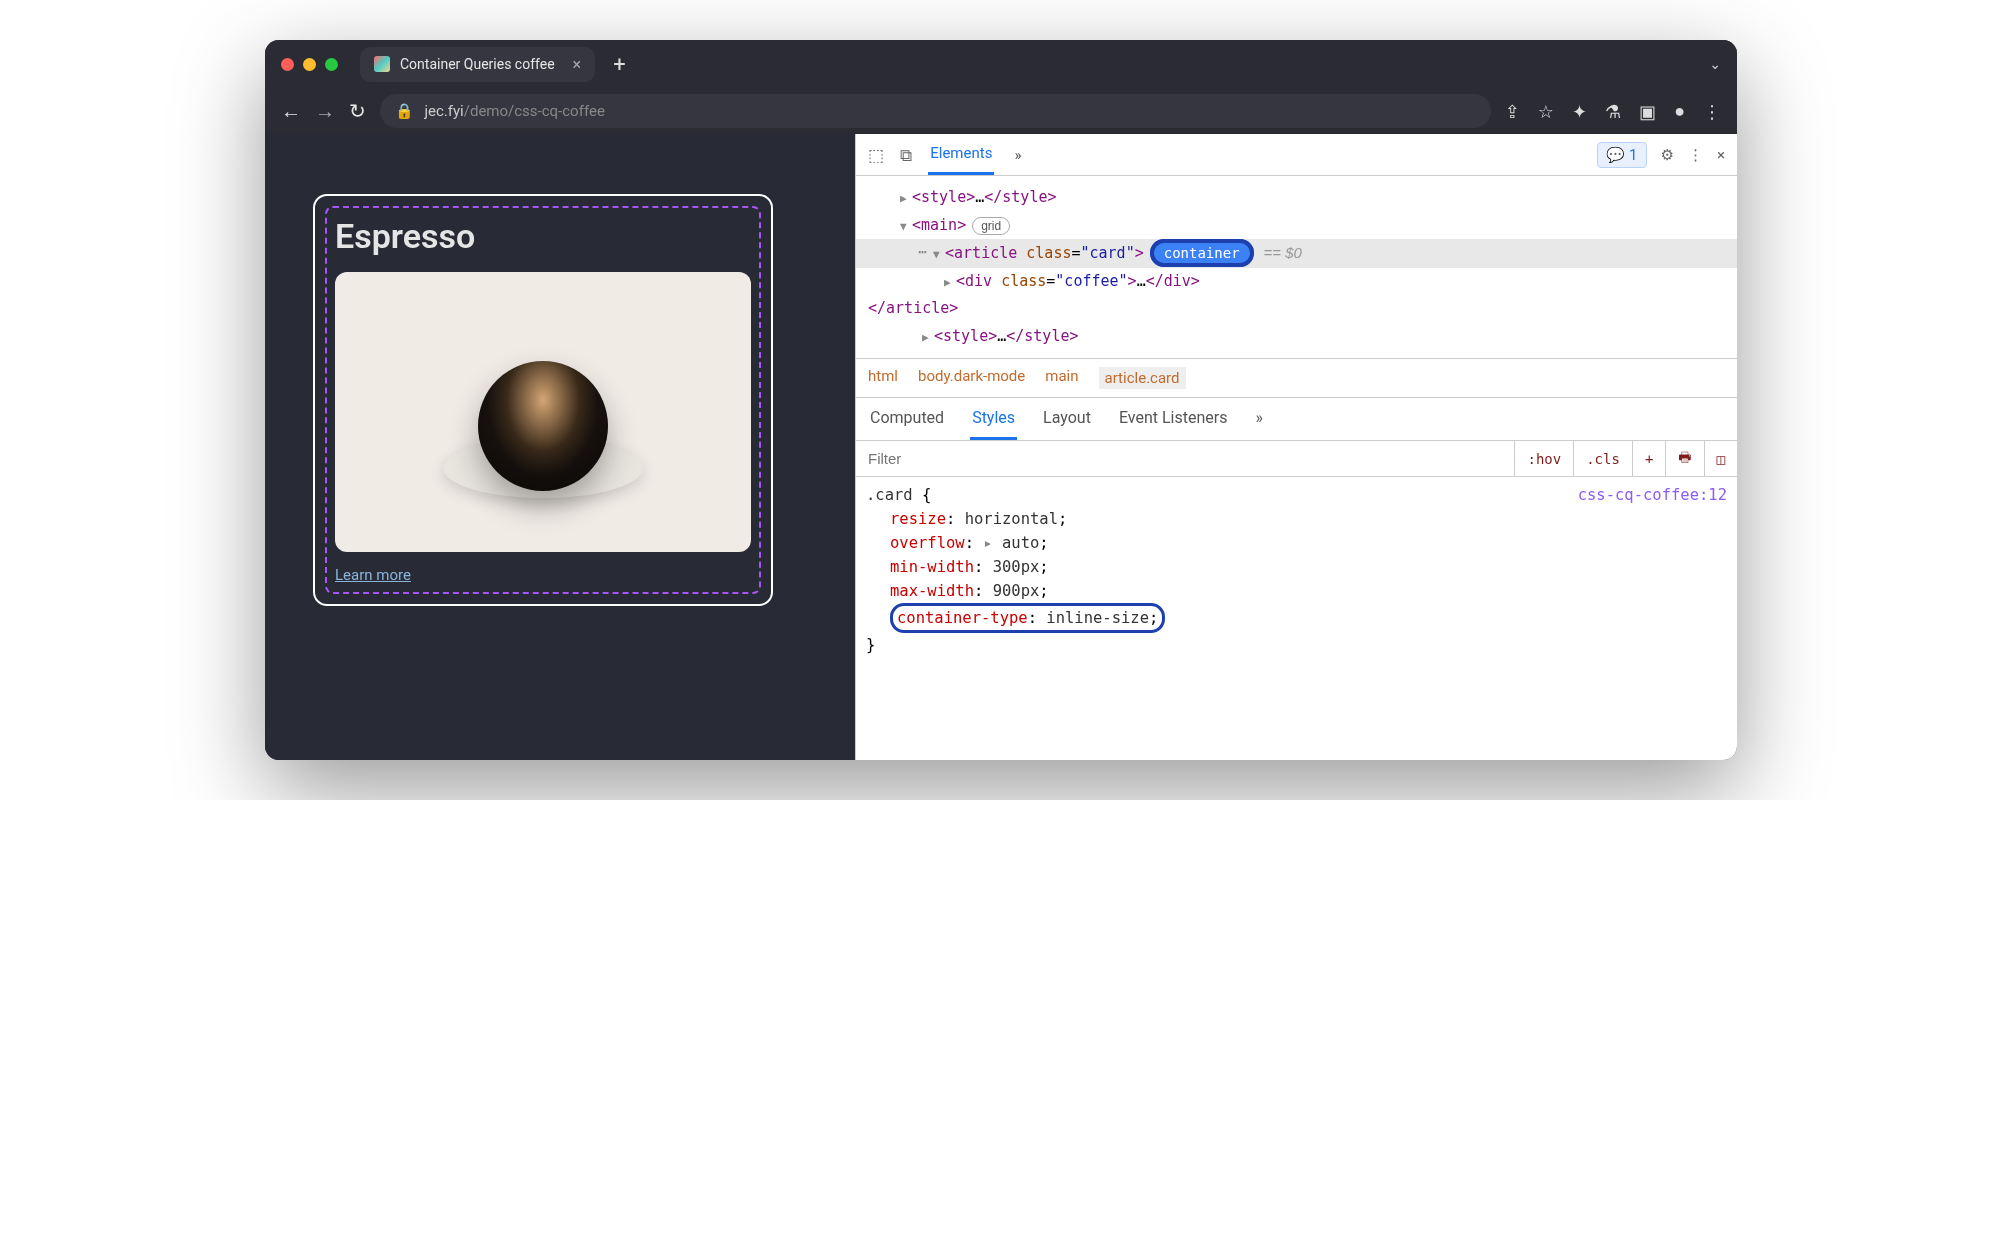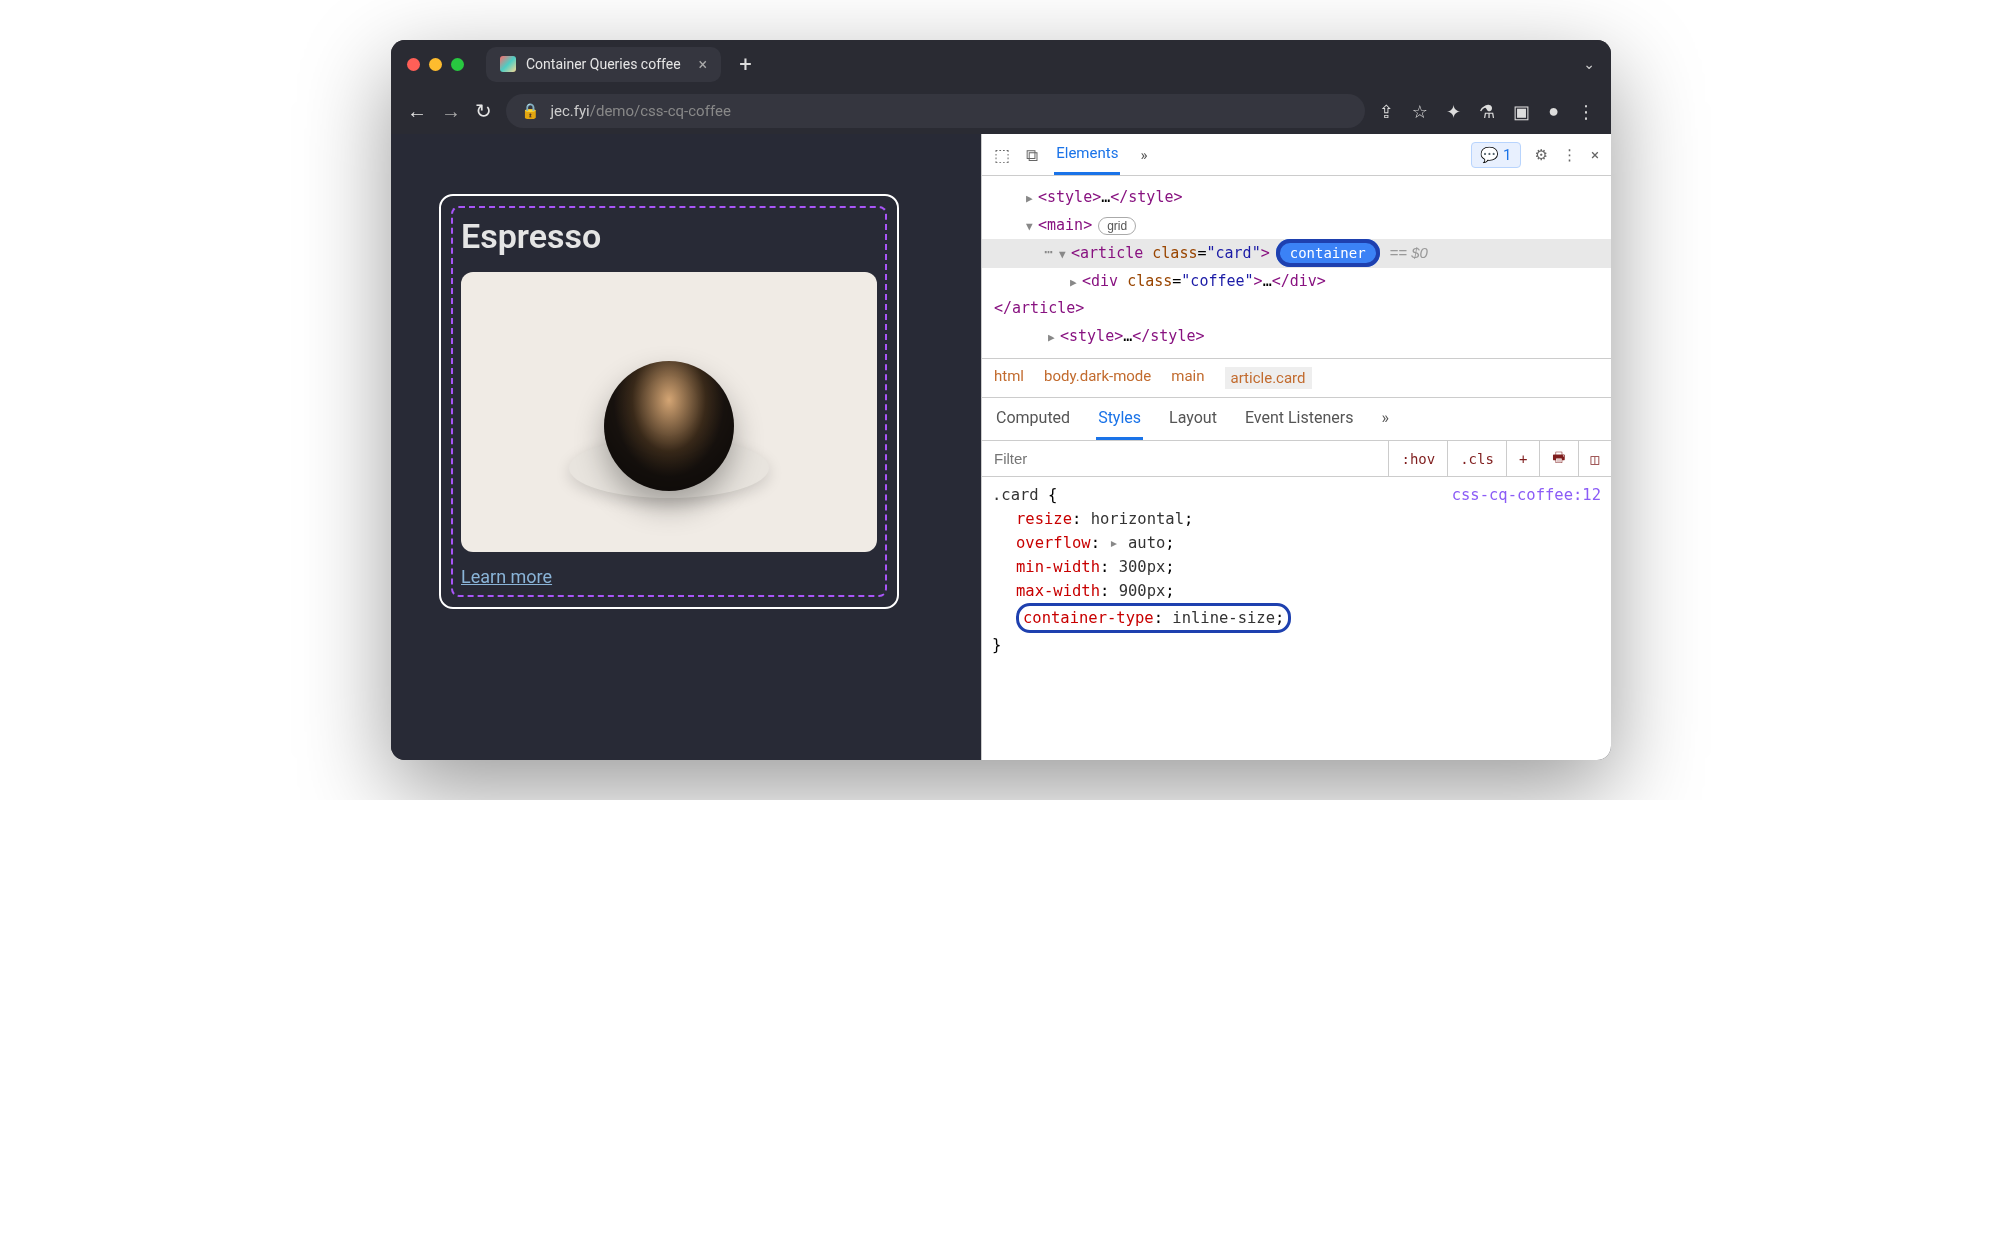--- a/index.html
+++ b/index.html
@@ -1,17 +1,17 @@
 <!DOCTYPE html>
 <html><head>
 <meta charset="utf-8">
 <style>
 *{box-sizing:border-box;margin:0;padding:0}
 body{font-family:-apple-system,BlinkMacSystemFont,"Segoe UI",Roboto,sans-serif;background:#fff;padding:40px;display:flex;justify-content:center}
-.window{width:1220px;height:720px;background:#2a2b33;border-radius:14px;overflow:hidden;box-shadow:0 30px 90px rgba(0,0,0,0.4);display:flex;flex-direction:column}
+.window{width:1472px;height:720px;background:#2a2b33;border-radius:14px;overflow:hidden;box-shadow:0 30px 90px rgba(0,0,0,0.4);display:flex;flex-direction:column}
 .titlebar{height:48px;background:#2a2b33;display:flex;align-items:center;padding:0 16px;gap:8px}
 .traffic{display:flex;gap:9px;margin-right:14px}
 .dot{width:13px;height:13px;border-radius:50%}
 .red{background:#ff5f57}.yellow{background:#febc2e}.green{background:#28c840}
 .tab{background:#35363f;border-radius:10px;padding:8px 14px;display:flex;align-items:center;gap:10px;color:#e5e5e5;font-size:14px}
 .tab .favicon{width:16px;height:16px;background:linear-gradient(135deg,#ff6b6b,#4ecdc4,#f7d794);border-radius:3px}
 .tab .x{color:#aaa;cursor:pointer;font-size:16px;margin-left:8px}
 .newtab{color:#ddd;font-size:22px;margin-left:10px;cursor:pointer}
 .chev-down{margin-left:auto;color:#ccc;font-size:14px}
 .addrbar{height:46px;background:#2a2b33;display:flex;align-items:center;padding:0 16px;gap:14px}
@@ -23,21 +23,21 @@
 .toolbar-icons{display:flex;gap:18px;align-items:center;color:#ddd;font-size:18px}
 .toolbar-icons span{cursor:pointer}
 .content{flex:1;display:flex;overflow:hidden}
 .page{flex:0 0 590px;background:#282a36;display:flex;align-items:flex-start;padding:60px 48px}
 .card{border:2px solid #fff;border-radius:14px;padding:20px;width:460px;position:relative}
 .card::before{content:"";position:absolute;inset:10px;border:2px dashed #a855f7;border-radius:8px;pointer-events:none}
 .card h1{color:#e5e5e5;font-size:34px;font-weight:600;margin-bottom:16px}
 .coffee-img{width:100%;height:280px;border-radius:12px;background:#f0ebe5;position:relative;overflow:hidden}
 .coffee-img::after{content:"";position:absolute;left:50%;top:55%;transform:translate(-50%,-50%);width:130px;height:130px;background:radial-gradient(ellipse at 50% 30%,#d4a574 0%,#3a2a1a 40%,#1a1410 60%);border-radius:50%;box-shadow:0 15px 30px rgba(0,0,0,0.3),inset 0 -20px 30px rgba(0,0,0,0.4)}
 .coffee-img::before{content:"";position:absolute;left:50%;top:70%;transform:translate(-50%,-50%);width:200px;height:60px;background:#e8e4de;border-radius:50%;box-shadow:0 5px 15px rgba(0,0,0,0.15)}
-.learn{color:#8ab4d8;text-decoration:underline;font-size:18px;margin-top:14px;display:inline-block}
+.learn{color:#8ab4d8;text-decoration:underline;font-size:15px;margin-top:14px;display:inline-block}
 .devtools{flex:1;background:#fff;display:flex;flex-direction:column;border-left:1px solid #ccc;font-size:15px}
 .dt-header{height:42px;border-bottom:1px solid #ccc;display:flex;align-items:center;padding:0 12px;gap:16px}
 .dt-header .icon{color:#666;cursor:pointer;font-size:17px}
 .dt-tabs{display:flex;gap:18px;align-items:center;flex:1}
 .dt-tab{color:#555;padding:10px 2px;cursor:pointer}
 .dt-tab.active{color:#1a73e8;border-bottom:3px solid #1a73e8}
 .dt-right{display:flex;gap:14px;align-items:center;color:#666}
 .msg-badge{background:#e8f0fe;color:#1a73e8;padding:3px 8px;border-radius:4px;display:flex;gap:4px;align-items:center;border:1px solid #b8d4fd}
 .dom{padding:8px 0;font-family:Menlo,monospace;font-size:15px;line-height:1.7}
 .dom-line{padding:1px 12px;white-space:nowrap}

